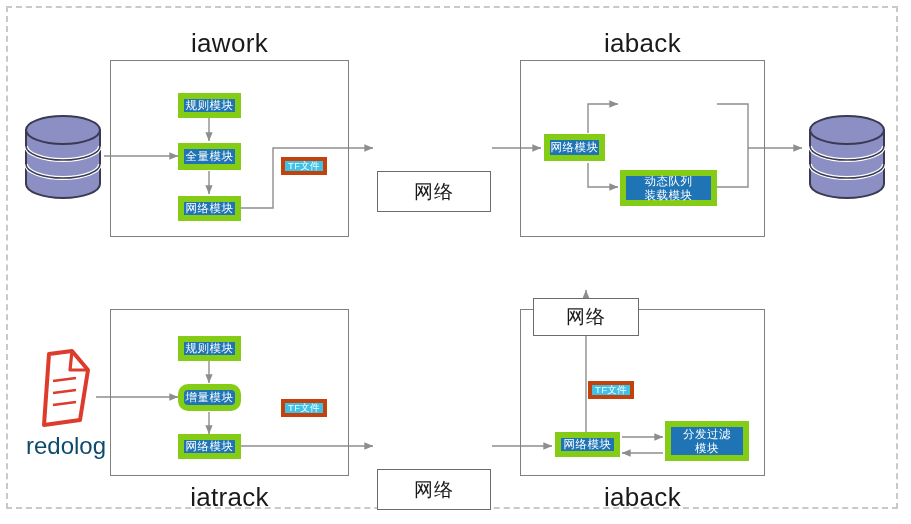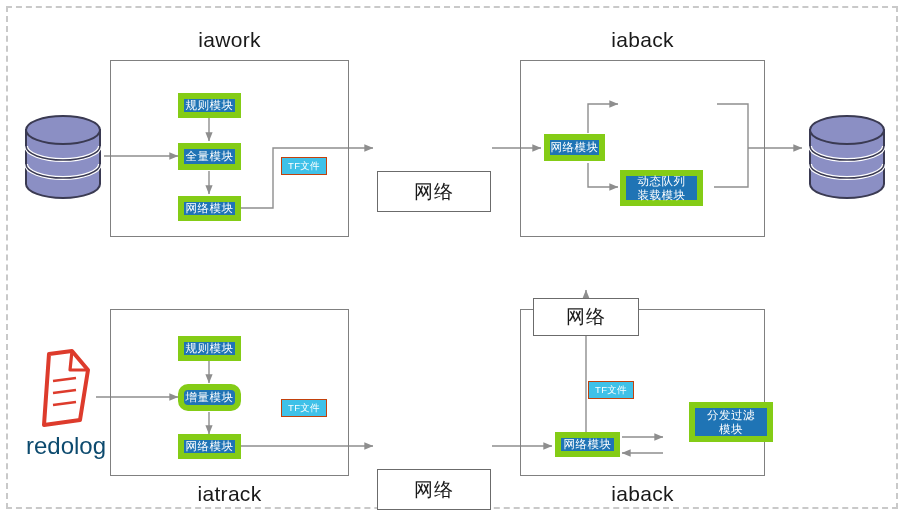--- a/index.html
+++ b/index.html
@@ -25,21 +25,21 @@
   
   .group-box{
     position:absolute;
     border:1.5px solid #808080;
     box-sizing:border-box;
     background:transparent;
   }
   
   .group-caption{
     position:absolute;
-    font-size:21px;
+    font-size:26px;
     color:#1a1a1a;
     letter-spacing:.3px;
     white-space:nowrap;
     text-align:center;
   }
   
   .mod{
     position:absolute;
     background:#1f74b5;
     border:6px solid #84cc16;
@@ -52,21 +52,21 @@
     line-height:1.25;
     box-sizing:border-box;
     letter-spacing:.5px;
     white-space:pre-line;
   }
   .mod.two-line{font-size:11.5px;}
   
   .tfchip{
     position:absolute;
     background:#3fc1e8;
-    border:1px solid #c2410c;
+    border:4px solid #c2410c;
     color:#ffffff;
     font-size:9.5px;
     display:flex;
     align-items:center;
     justify-content:center;
     box-sizing:border-box;
     letter-spacing:.3px;
   }
   
   .netbox{
@@ -161,30 +161,30 @@
   <div class="group-caption" style="left:520px; top:28px; width:245px;">iaback</div>
   <div class="group-caption" style="left:110px; top:482px; width:239px;">iatrack</div>
   <div class="group-caption" style="left:520px; top:482px; width:245px;">iaback</div>
 
   <div class="mod" style="left:178px; top:93px; width:63px; height:25px;">规则模块</div>
   <div class="mod" style="left:178px; top:143px; width:63px; height:27px;">全量模块</div>
   <div class="mod" style="left:178px; top:196px; width:63px; height:25px;">网络模块</div>
   <div class="tfchip" style="left:281px; top:157px; width:46px; height:18px;">TF文件</div>
 
   <div class="mod" style="left:544px; top:134px; width:61px; height:27px;">网络模块</div>
-  <div class="mod two-line" style="left:620px; top:170px; width:83px; height:36px;">动态队列
+  <div class="mod two-line" style="left:620px; top:170px; width:97px; height:36px;">动态队列
 装载模块</div>
 
   <div class="mod" style="left:178px; top:336px; width:63px; height:25px;">规则模块</div>
   <div class="mod" style="left:178px; top:384px; width:63px; height:27px;border-radius:10px;">增量模块</div>
   <div class="mod" style="left:178px; top:434px; width:63px; height:25px;">网络模块</div>
   <div class="tfchip" style="left:281px; top:399px; width:46px; height:18px;">TF文件</div>
 
   <div class="mod" style="left:555px; top:432px; width:65px; height:25px;">网络模块</div>
-  <div class="mod two-line" style="left:665px; top:402px; width:84px; height:40px;margin-left:24px;">分发过滤
+  <div class="mod two-line" style="left:665px; top:421px; width:84px; height:40px;">分发过滤
 模块</div>
   <div class="tfchip" style="left:588px; top:381px; width:46px; height:18px;">TF文件</div>
 
   <div class="netbox" style="left:377px; top:128px; width:114px; height:41px;">网络</div>
   <div class="netbox" style="left:533px; top:255px; width:106px; height:38px;">网络</div>
   <div class="netbox" style="left:377px; top:426px; width:114px; height:41px;">网络</div>
 
   <div class="db" style="left:22px; top:112px; width:82px; height:90px;">
     <svg width="82" height="90" viewBox="0 0 82 90">
       <g stroke="#3a3a52" stroke-width="2" fill="#8b8fc4">

